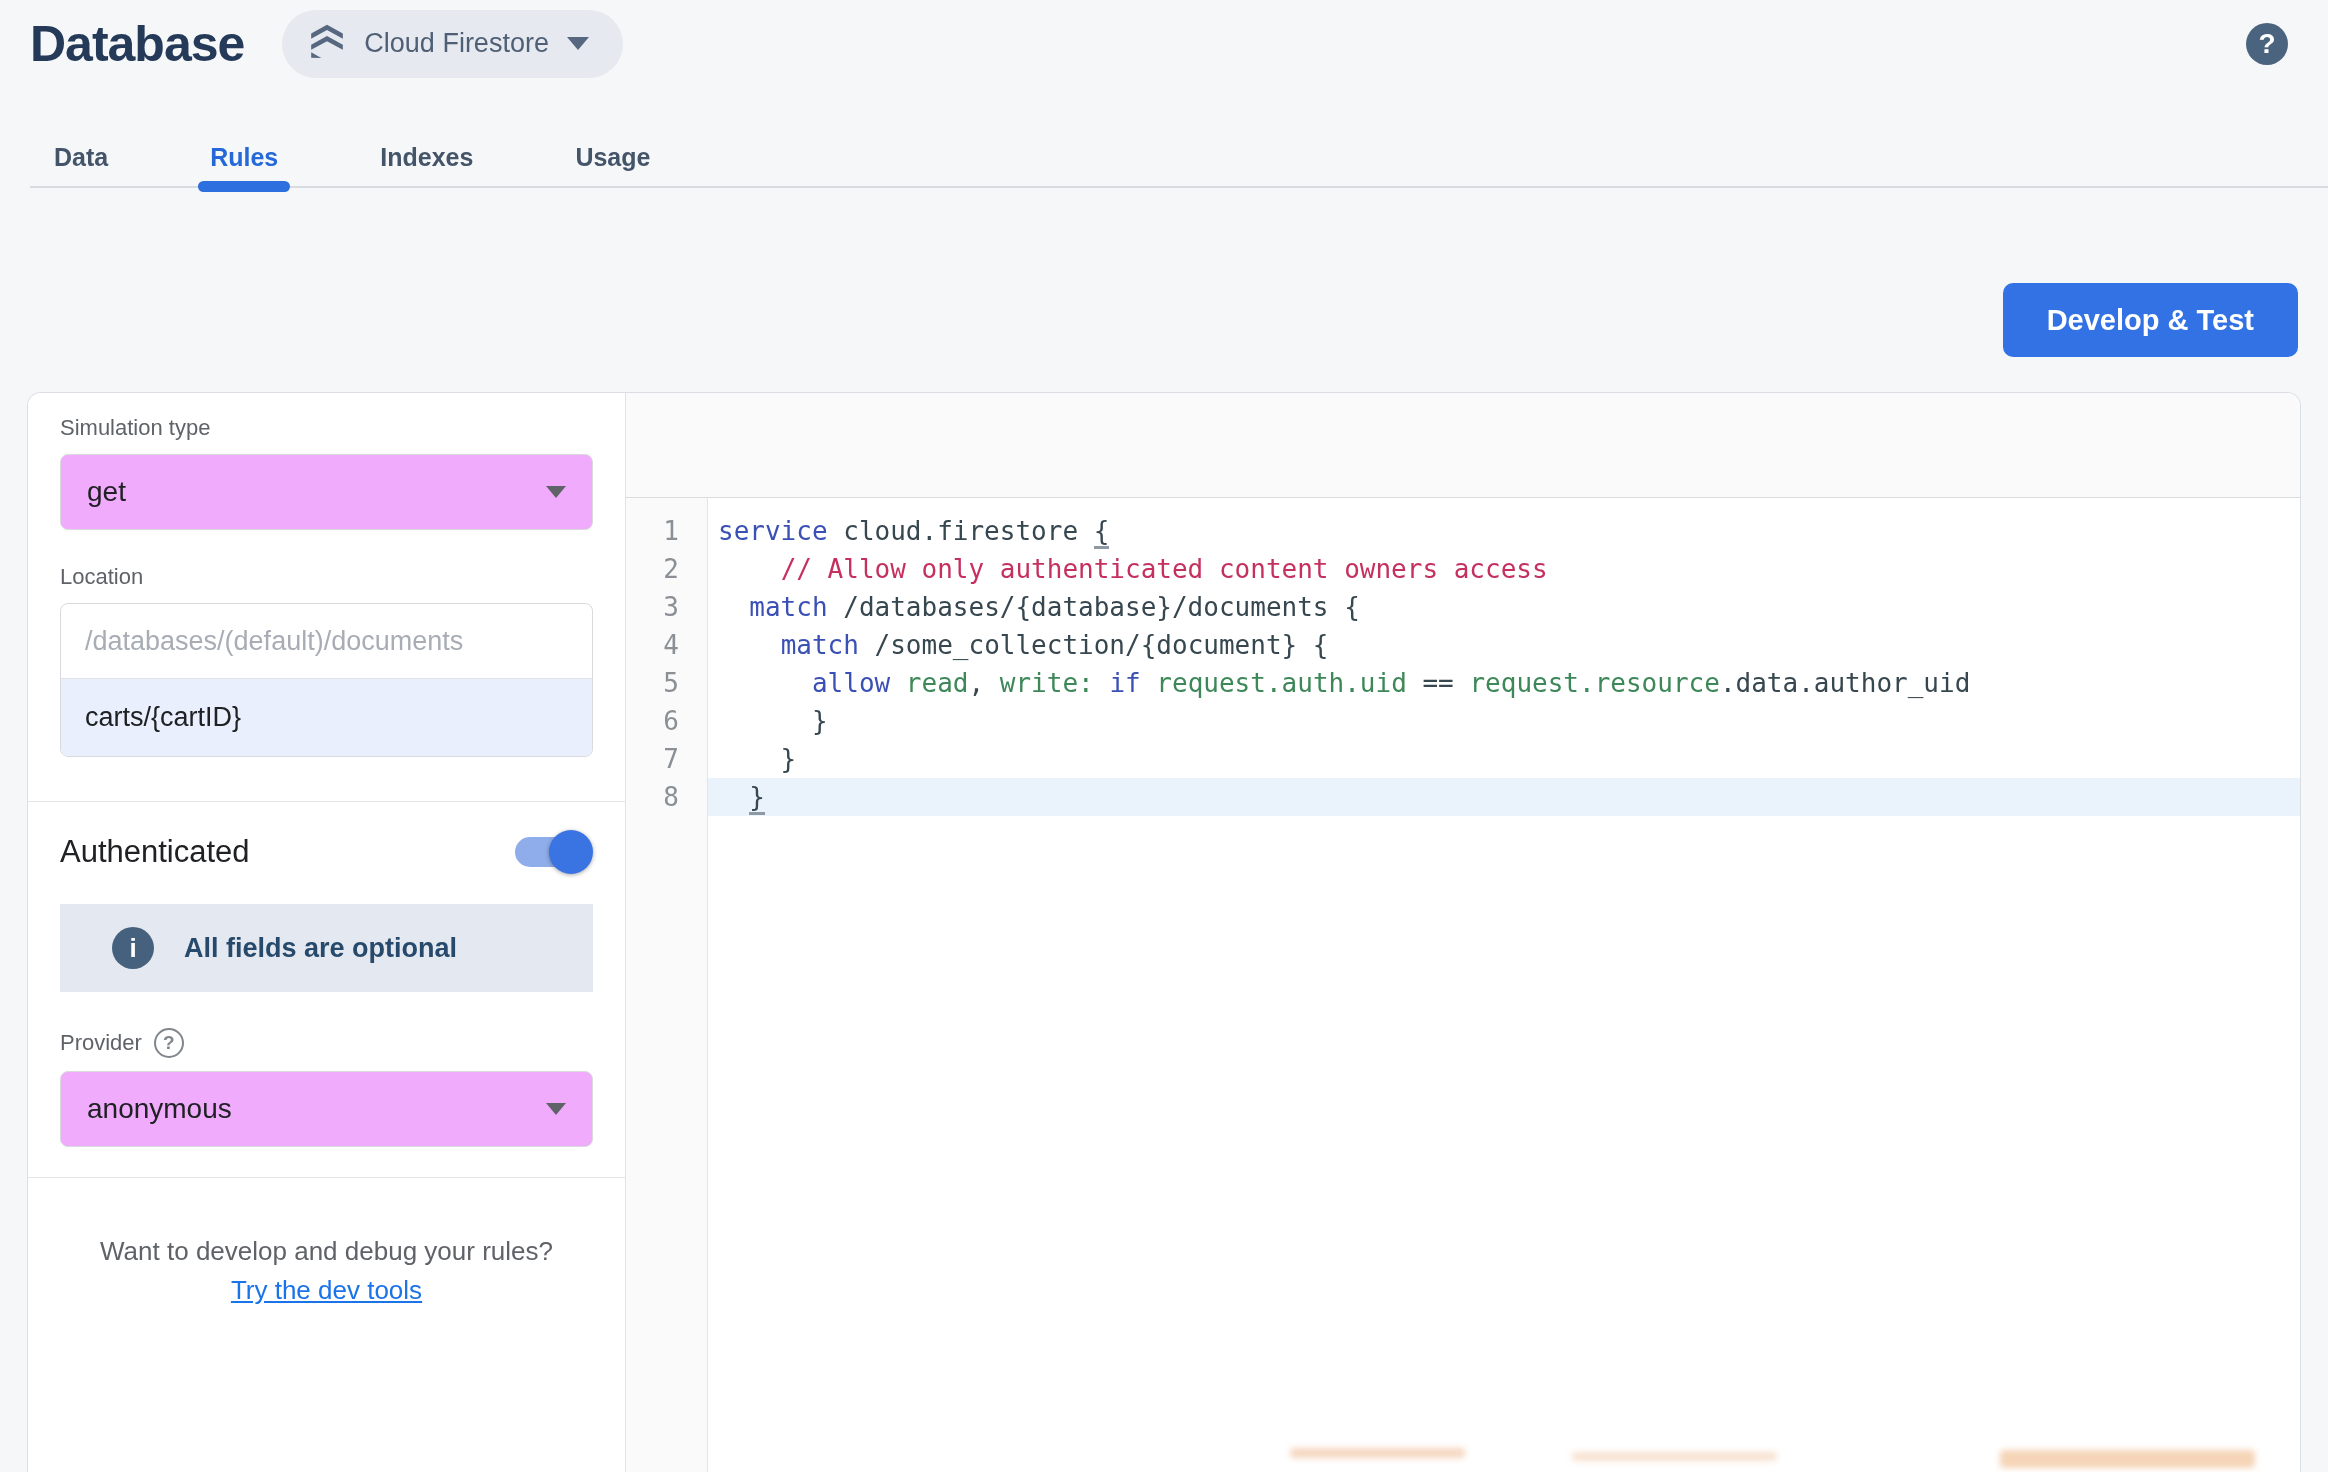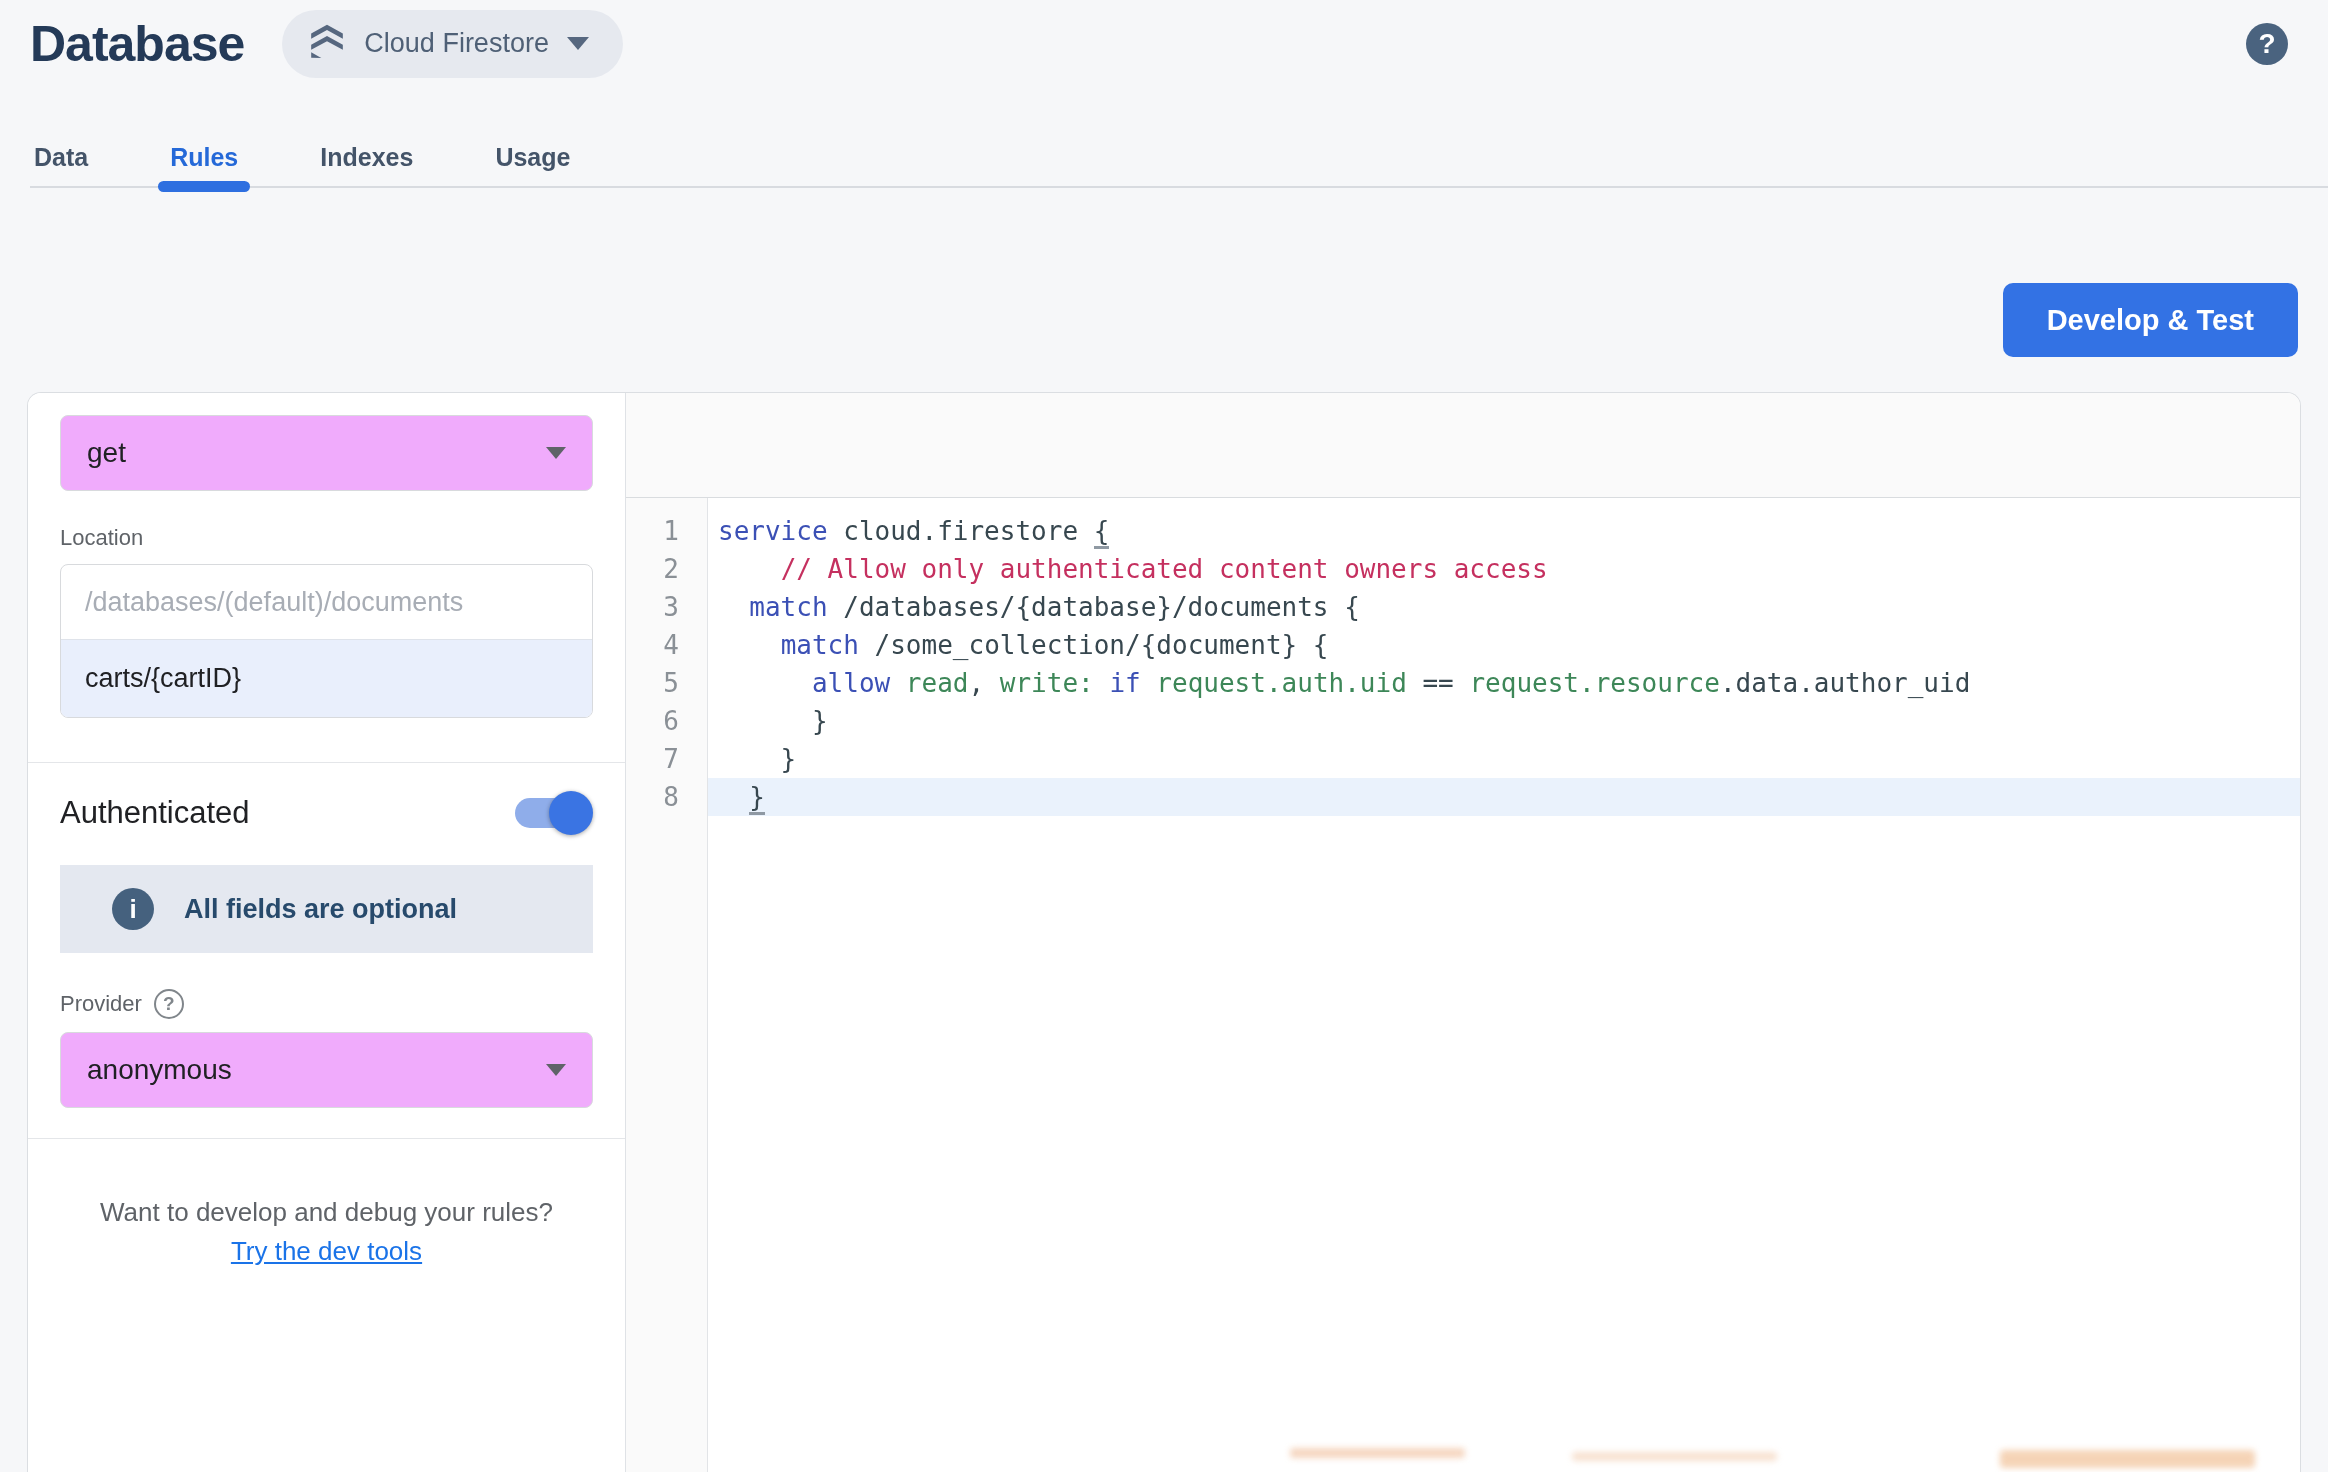--- a/index.html
+++ b/index.html
@@ -19,21 +19,21 @@
   }
   .product-pill .label { font-size:27px; color:#4f6076; }
   .caret-down { width:0; height:0; border-left:11px solid transparent; border-right:11px solid transparent; border-top:13px solid #56677f; }
   .help-btn {
     margin-left:auto; margin-right:10px; width:42px; height:42px; border-radius:50%;
     background:#4a637f; color:#fff; font-size:28px; font-weight:bold;
     display:flex; align-items:center; justify-content:center; cursor:pointer;
   }
   
   .tabs { position:absolute; left:30px; right:0; top:128px; height:60px; border-bottom:2px solid #d8dbe0; display:flex; align-items:center; }
-  .tab { position:relative; height:100%; display:flex; align-items:center; margin-left:4px; margin-right:78px; font-size:25px; font-weight:bold; color:#445469; cursor:pointer; }
+  .tab { position:relative; height:100%; display:flex; align-items:center; margin-left:24px; margin-right:78px; font-size:25px; font-weight:bold; color:#445469; cursor:pointer; }
   .tab.active { color:#2569d8;justify-content:flex-end; }
   .tab.active .tab-underline { position:absolute; left:-12px; right:-12px; bottom:-6px; height:11px; border-radius:7px; background:#2e6fe0; }
   
   .develop-btn {
     position:absolute; top:283px; right:30px; height:74px; padding:0 44px; border:none; border-radius:10px;
     background:#3372e4; color:#fff; font-size:29px; font-weight:bold; font-family:inherit; cursor:pointer;
   }
   
   .card {
     position:absolute; left:27px; top:392px; width:2274px; bottom:0;
@@ -132,20 +132,21 @@
 </div>
 
 <button class="develop-btn">Develop &amp; Test</button>
 
 <div class="card">
 
   <div class="sidebar">
 
 
     <div class="sec">
+      <div class="small-label">Simulation type</div>
       <div class="select">
         <span>get</span>
         <span class="sel-caret"></span>
       </div>
 
       <div class="location-wrap">
         <div class="small-label">Location</div>
         <div class="combo">
           <div class="combo-input">/databases/(default)/documents</div>
           <div class="combo-sel">carts/{cartID}</div>

